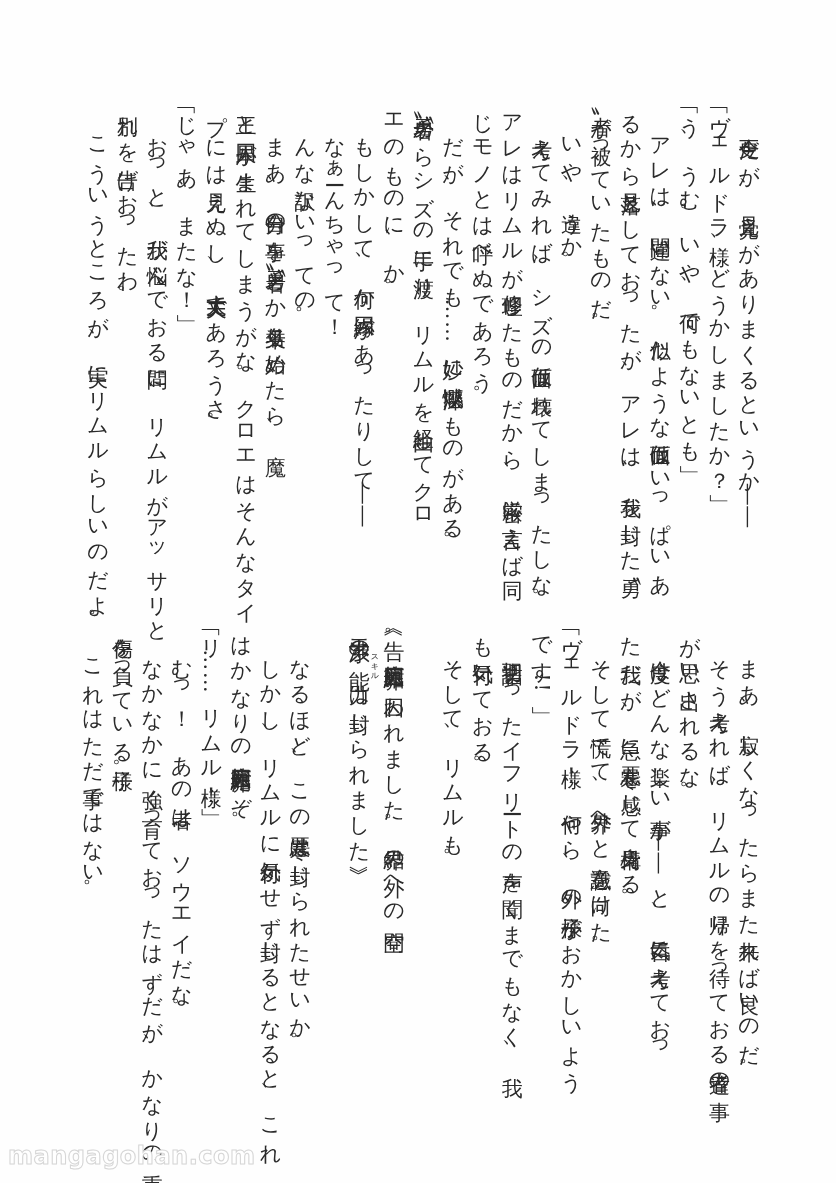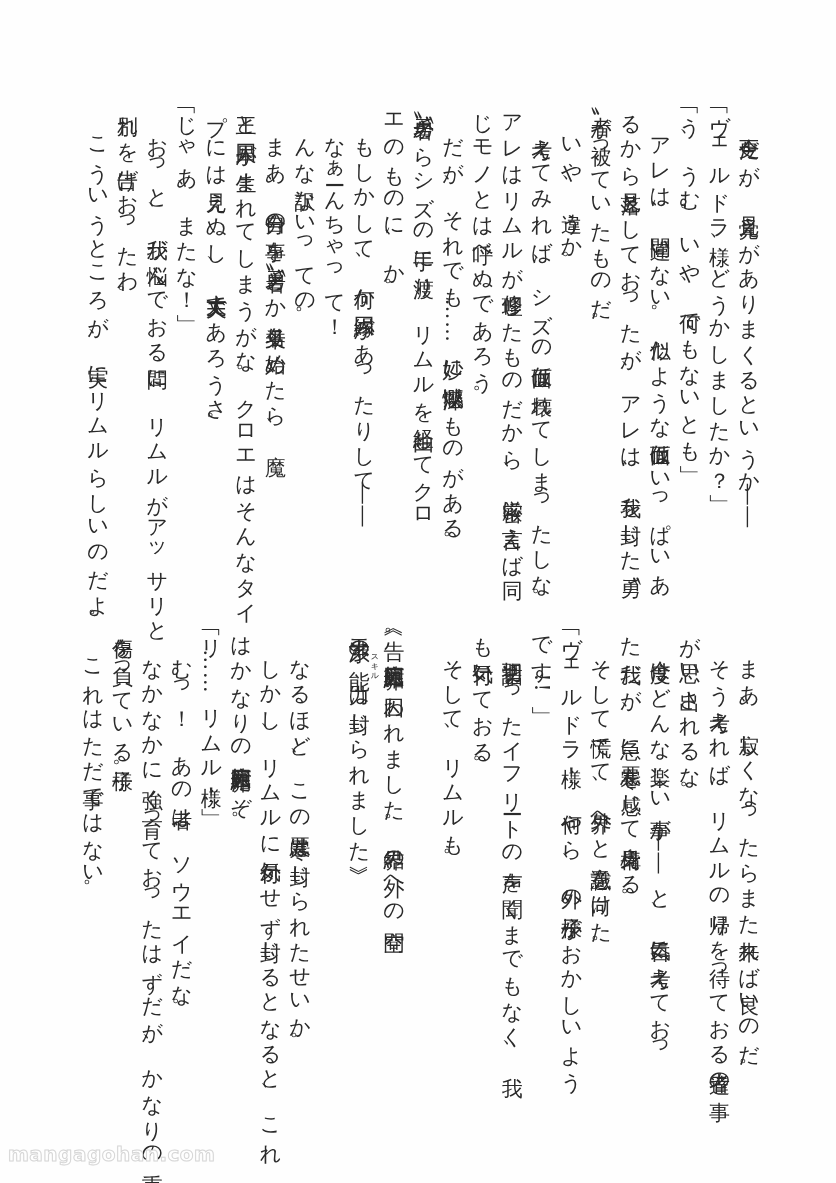--- a/index.html
+++ b/index.html
@@ -34,21 +34,21 @@
     display: block;
     white-space: nowrap;
   }
   .line.blank { min-width: 29.6px; }
   ruby rt { font-size: 8px; letter-spacing: 0; }
   .watermark {
     position: absolute;
     left: 8px; top: 1142px;
     font-family: "DejaVu Sans", sans-serif;
     font-weight: bold;
-    font-size: 20px;
+    font-size: 24px;
     color: #ffffff;
     -webkit-text-stroke: 1px #d6d6d6;
     text-shadow: 0 0 1px #cfcfcf;
     letter-spacing: 0.5px;
   }
 </style>
 </head>
 <body>
 
 <div class="page">

